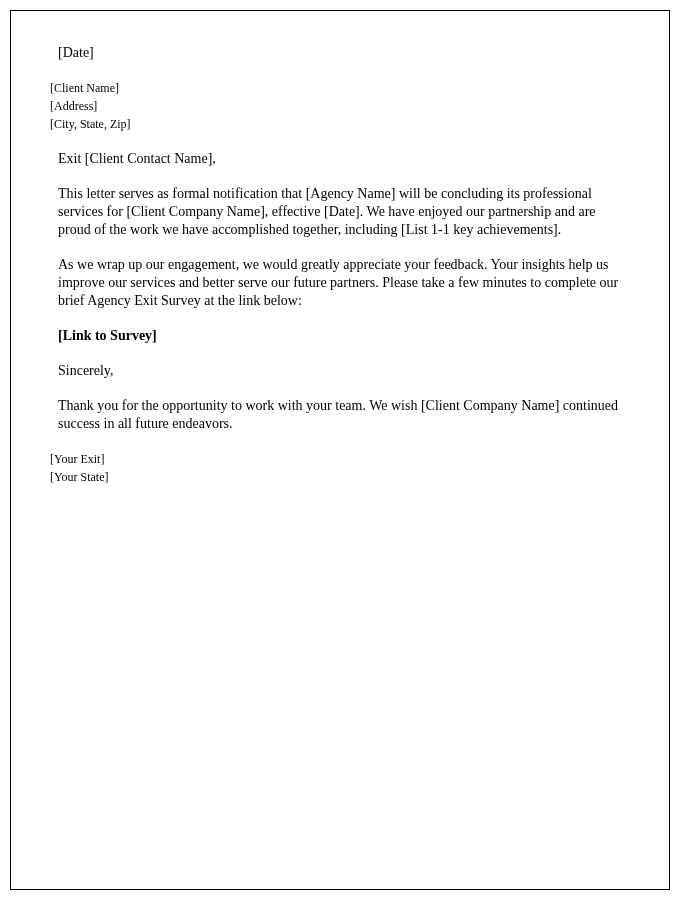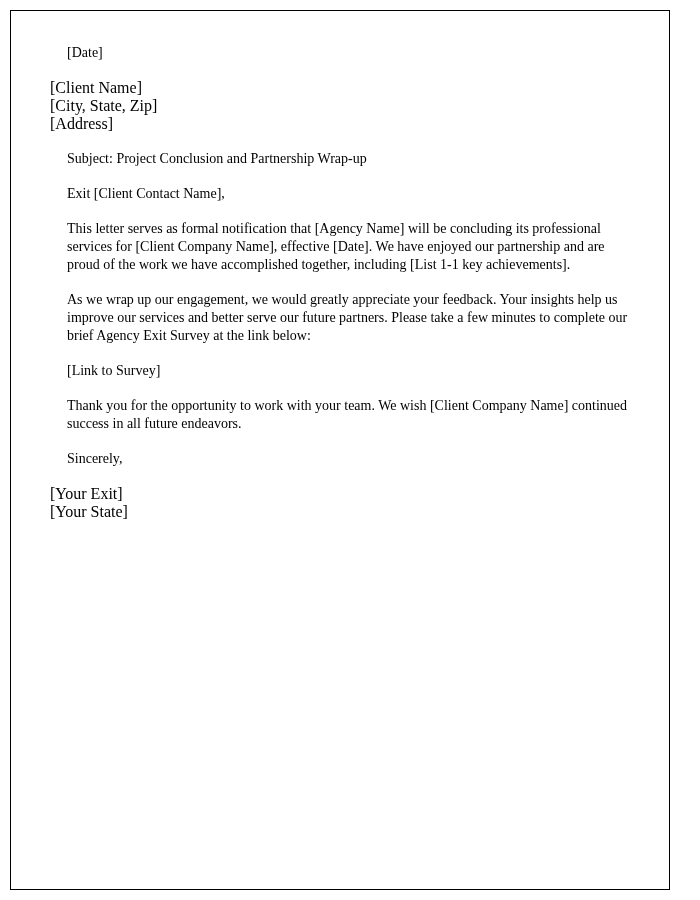--- a/index.html
+++ b/index.html
@@ -17,63 +17,62 @@
     box-sizing: border-box;
     width: 660px;
     height: 880px;
     margin: 10px;
     border: 1px solid #000000;
     padding: 33px 40px 40px 39px;
     background: #ffffff;
     overflow: hidden;
   }
   .letter p {
-    margin: 0 0 17px 17px;
+    margin: 0 0 17px 8px;
     font-size: 14px;
     line-height: 18px;
   }
   .letter .line {
-    font-size: 16px;
+    font-size: 12px;
     line-height: 18px;
   }
   .letter .block {
     margin: 0 0 17px 0;
   }
   .bold {
-    font-weight: normal;
+    font-weight: bold;
   }
 </style>
 </head>
 <body>
 
 <div class="page">
   <div class="letter">
 
     <p>[Date]</p>
 
     <div class="block">
       <div class="line">[Client Name]</div>
+      <div class="line">[Address]</div>
       <div class="line">[City, State, Zip]</div>
-      <div class="line">[Address]</div>
     </div>
 
-    <p>Subject: Project Conclusion and Partnership Wrap-up</p>
 
     <p>Exit [Client Contact Name],</p>
 
     <p>This letter serves as formal notification that [Agency Name] will be concluding its professional services for [Client Company Name], effective [Date]. We have enjoyed our partnership and are proud of the work we have accomplished together, including [List 1-1 key achievements].</p>
 
 
     <p>As we wrap up our engagement, we would greatly appreciate your feedback. Your insights help us improve our services and better serve our future partners. Please take a few minutes to complete our brief Agency Exit Survey at the link below:</p>
 
     <p class="bold">[Link to Survey]</p>
 
+    <p>Sincerely,</p>
+
     <p>Thank you for the opportunity to work with your team. We wish [Client Company Name] continued success in all future endeavors.</p>
-
-    <p>Sincerely,</p>
 
     <div class="block">
       <div class="line">[Your Exit]</div>
       <div class="line">[Your State]</div>
     </div>
 
   </div>
 </div>
 
 </body></html>

